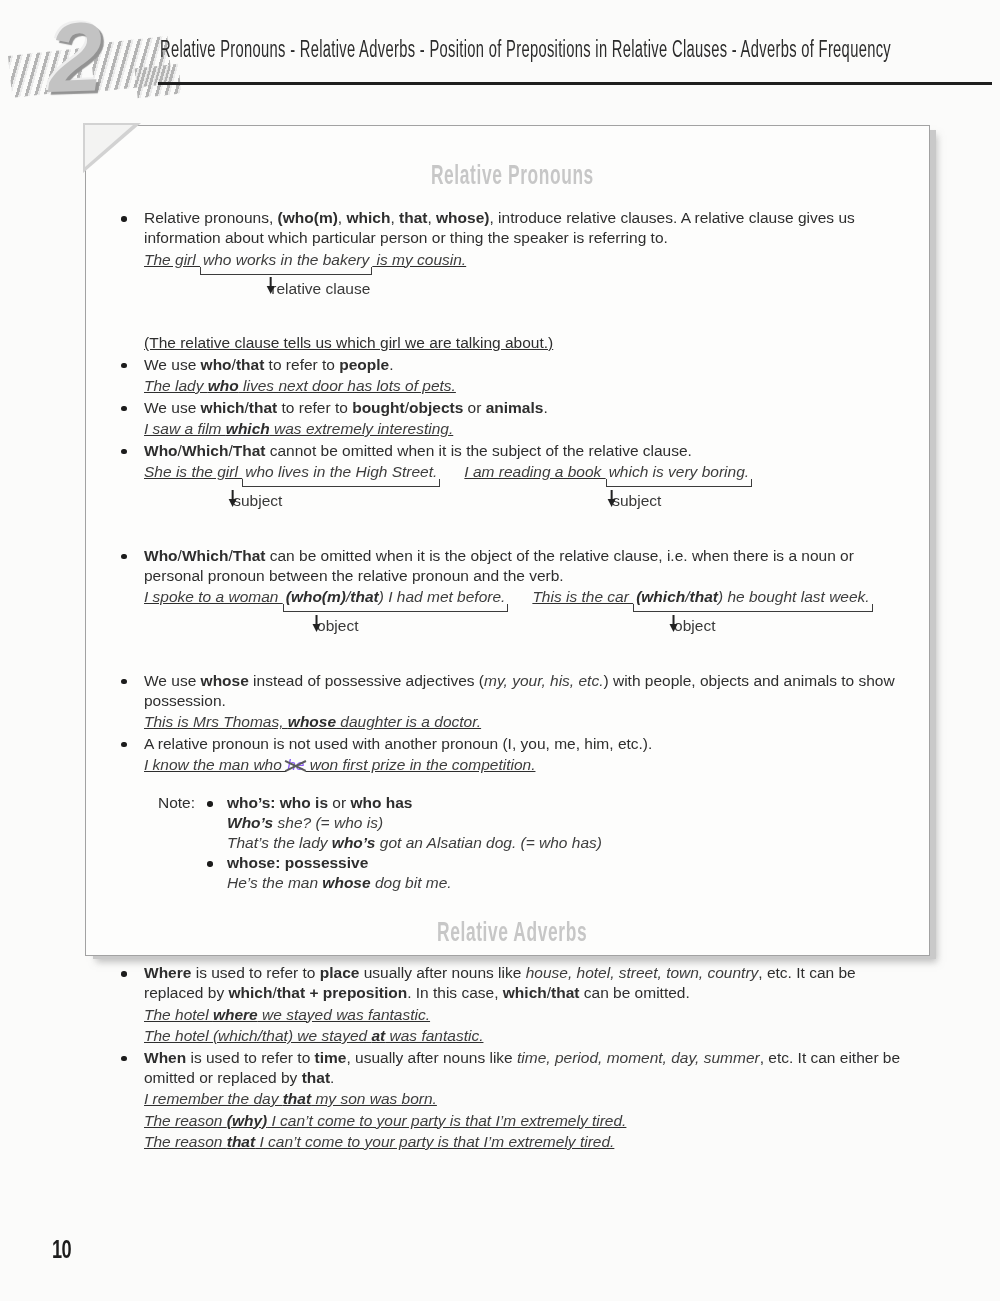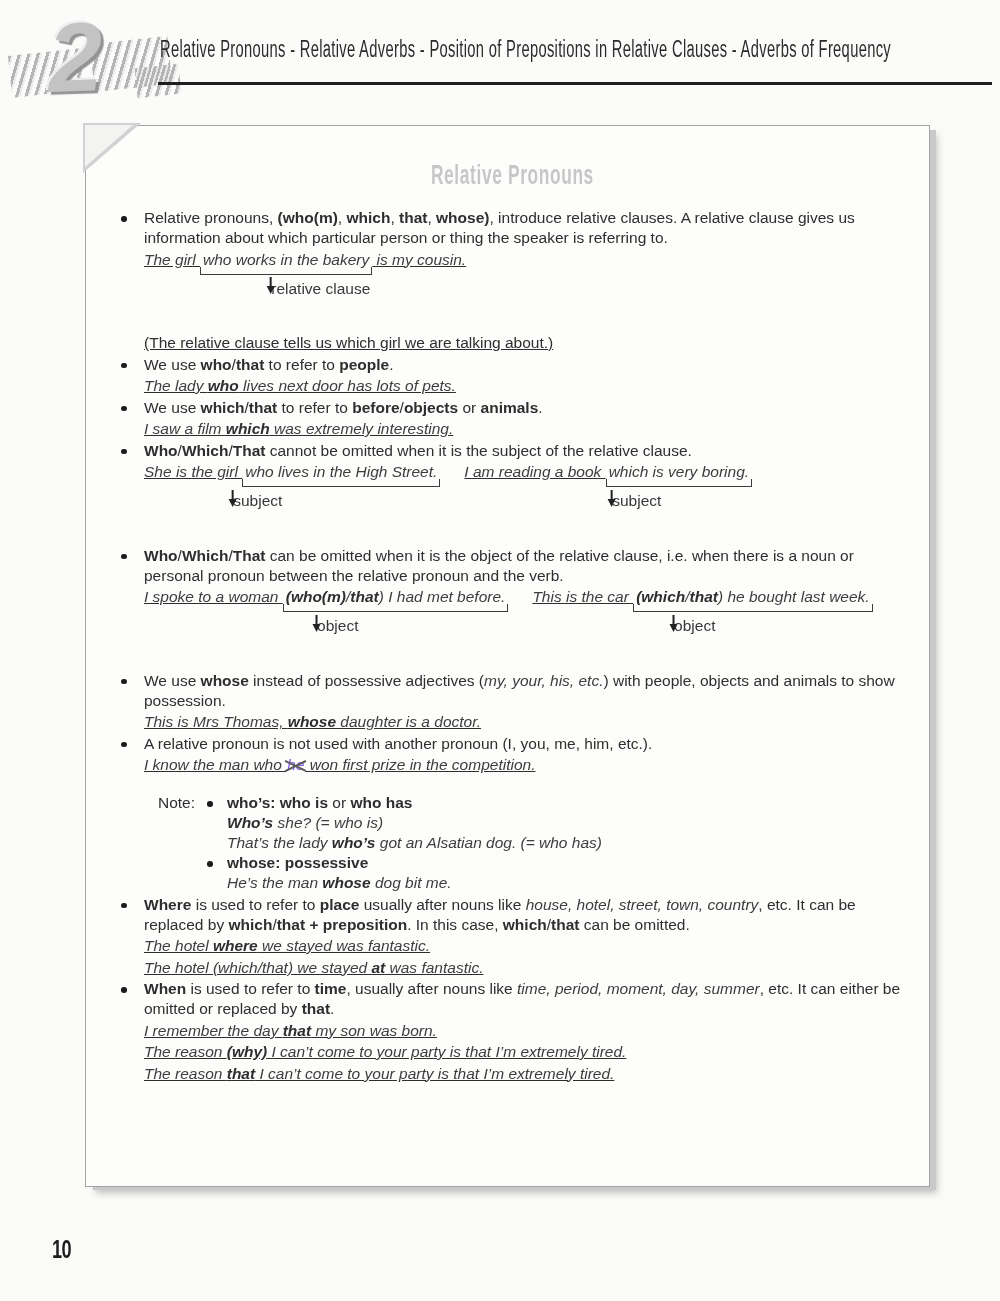--- a/index.html
+++ b/index.html
@@ -27,21 +27,21 @@
   .hatch.h3{left:126px;top:66px;width:44px;height:30px;}
   .chapter-title{
     position:absolute;left:160px;top:36px;
     font-size:23px;color:#2b2b2b;white-space:nowrap;letter-spacing:.5px;
     transform:scaleX(.64);transform-origin:left top;
   }
   .header-rule{position:absolute;left:158px;top:82px;width:834px;height:2.5px;background:#1e1e1e;}
 
   
   .page{
-    position:absolute;left:85px;top:125px;width:845px;height:1062px;
+    position:absolute;left:85px;top:125px;width:845px;height:831px;
     background:#fdfdfc;border:1.5px solid #a2a2a2;box-sizing:border-box;
     box-shadow:7px 4px 0 -1px #c9c9c9, 9px 8px 7px -2px rgba(140,140,140,.55);
   }
   .dogear{position:absolute;left:-3px;top:-3px;width:0;height:0;
     border-top:50px solid #d2d2d2;border-right:58px solid transparent;}
   .dogear-inner{position:absolute;left:-1px;top:-1px;width:0;height:0;
     border-top:42px solid #f3f3f2;border-right:48px solid transparent;}
   .content{position:relative;padding:20px 25px 0 35px;font-size:15.5px;line-height:20px;}
 
   .sec-heading{text-align:center;margin:14px 0 18px 0;}
@@ -125,21 +125,21 @@
           </div>
         </div>
         <div class="blk plain"><span class="">(The relative clause tells us which girl we are talking about.)</span></div>
         <div class="blk bullet">
           <span class="dot"></span>
           <div class="btxt"><span class="">We use </span><span class="b">who</span><span class="">/</span><span class="b">that</span><span class=""> to refer to </span><span class="b">people</span><span class="">.</span></div>
         </div>
         <div class="blk plain"><span class="i">The lady </span><span class="bi">who</span><span class="i"> lives next door has lots of pets.</span></div>
         <div class="blk bullet">
           <span class="dot"></span>
-          <div class="btxt"><span class="">We use </span><span class="b">which</span><span class="">/</span><span class="b">that</span><span class=""> to refer to </span><span class="b">before</span><span class="">/</span><span class="b">objects</span><span class=""> or </span><span class="b">animals</span><span class="">.</span></div>
+          <div class="btxt"><span class="">We use </span><span class="b">which</span><span class="">/</span><span class="b">that</span><span class=""> to refer to </span><span class="b">bought</span><span class="">/</span><span class="b">objects</span><span class=""> or </span><span class="b">animals</span><span class="">.</span></div>
         </div>
         <div class="blk plain"><span class="i">I saw a film </span><span class="bi">which</span><span class="i"> was extremely interesting.</span></div>
         <div class="blk bullet">
           <span class="dot"></span>
           <div class="btxt"><span class="b">Who</span><span class="">/</span><span class="b">Which</span><span class="">/</span><span class="b">That</span><span class=""> cannot be omitted when it is the subject of the relative clause.</span></div>
         </div>
         <div class="blk plain"><span class="i">She is the girl </span><span class="bracket"><span class="i">who lives in the High Street.</span></span><span class="gap"></span><span class="i">I am reading a book </span><span class="bracket"><span class="i">which is very boring.</span></span></div>
         <div class="blk annot">
           <div class="annItem" style="left: 113px;">
             <div class="arr"></div>
@@ -190,20 +190,23 @@
               <span class="dot"></span>
               <div class="btxt">
                 <div><span class="b">whose: possessive</span></div>
                 <div><span class="i">He’s the man </span><span class="bi">whose</span><span class="i"> dog bit me.</span></div>
               </div>
             </div>
           </div>
         </div>
       </div>
 
+    <div class="sec-heading" id="heading-adverbs">
+      <span class="t">Relative Adverbs</span>
+    </div>
     <div>
         <div class="blk bullet">
           <span class="dot"></span>
           <div class="btxt"><span class="b">Where</span><span class=""> is used to refer to </span><span class="b">place</span><span class=""> usually after nouns like </span><span class="i">house, hotel, street, town, country</span><span class="">, etc. It can be replaced by </span><span class="b">which</span><span class="">/</span><span class="b">that + preposition</span><span class="">. In this case, </span><span class="b">which</span><span class="">/</span><span class="b">that</span><span class=""> can be omitted.</span></div>
         </div>
         <div class="blk plain"><span class="i">The hotel </span><span class="bi">where</span><span class="i"> we stayed was fantastic.</span></div>
         <div class="blk plain"><span class="i">The hotel (which/that) we stayed </span><span class="bi">at</span><span class="i"> was fantastic.</span></div>
         <div class="blk bullet">
           <span class="dot"></span>
           <div class="btxt"><span class="b">When</span><span class=""> is used to refer to </span><span class="b">time</span><span class="">, usually after nouns like </span><span class="i">time, period, moment, day, summer</span><span class="">, etc. It can either be omitted or replaced by </span><span class="b">that</span><span class="">.</span></div>

